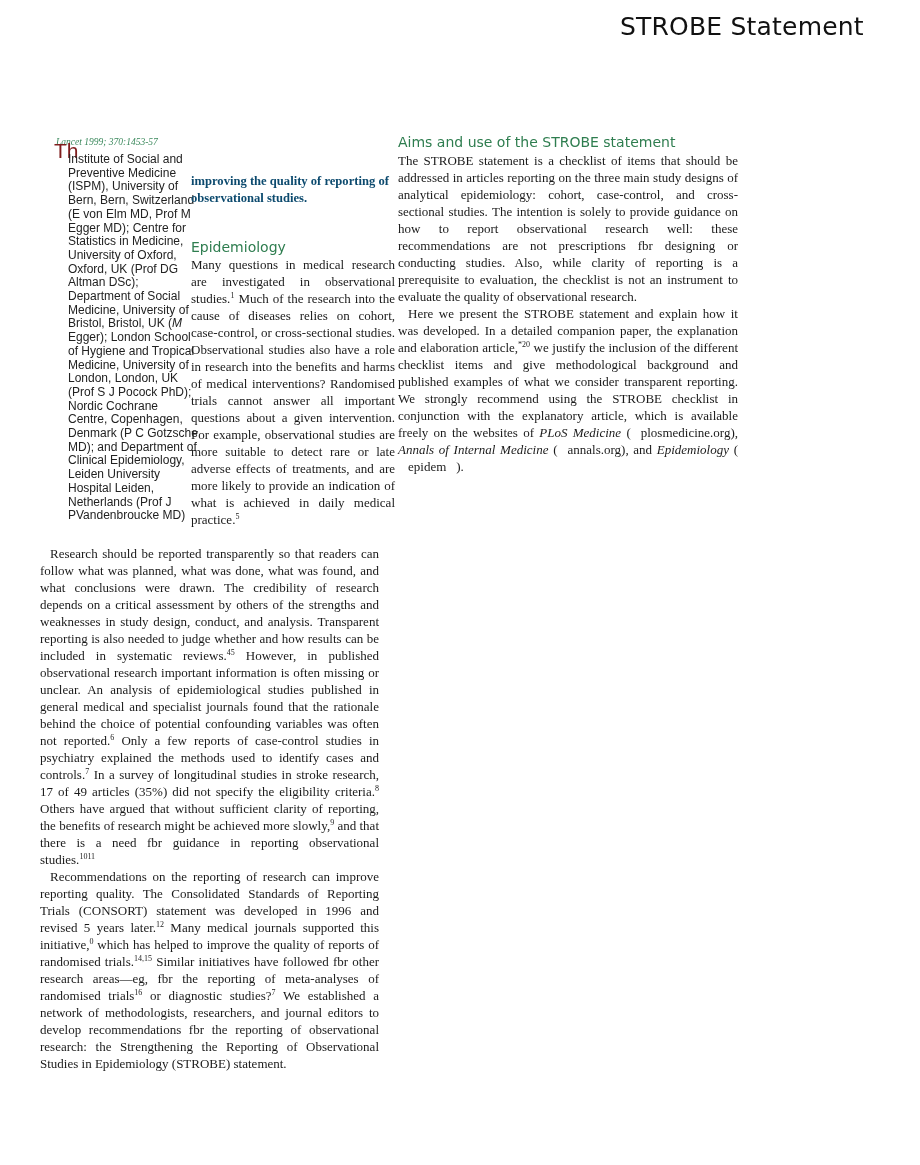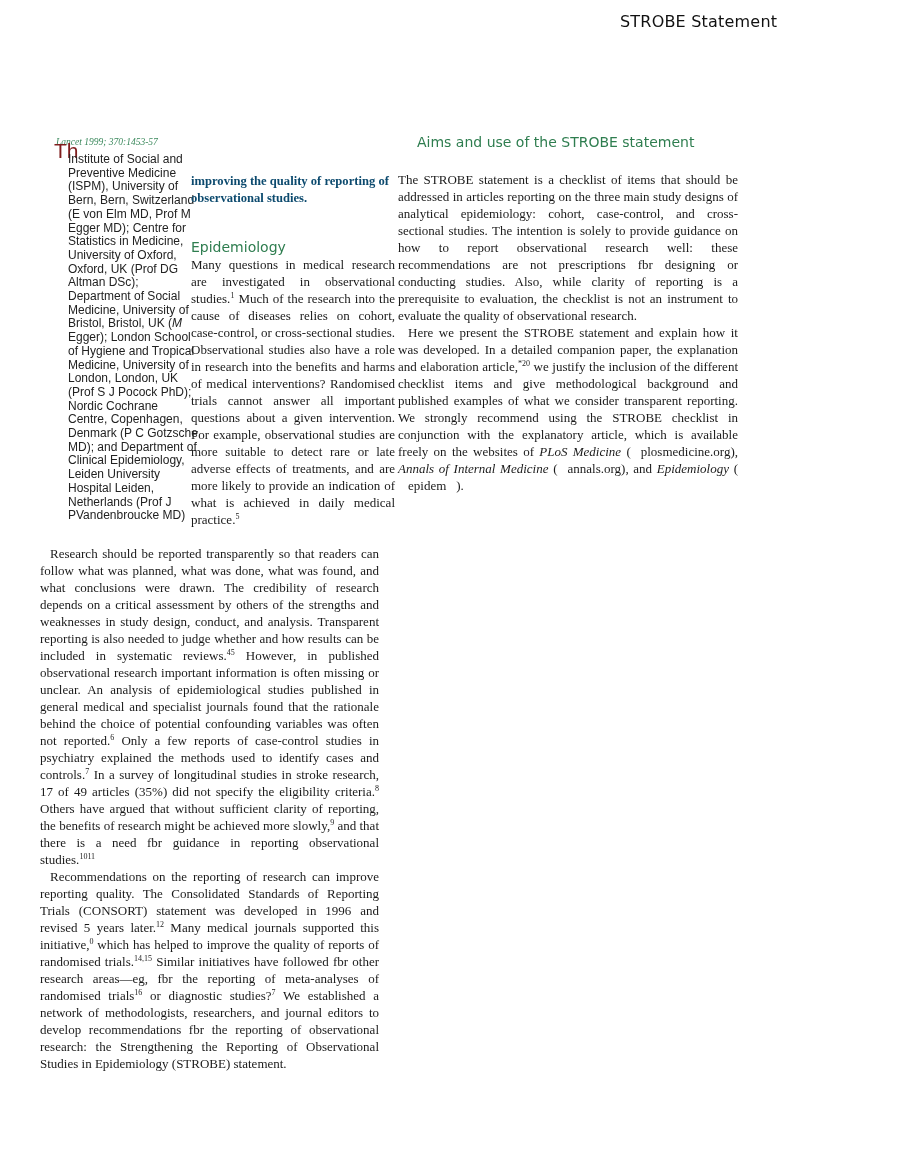--- a/index.html
+++ b/index.html
@@ -1,19 +1,19 @@
 <!DOCTYPE html>
 <html><head>
 <meta charset="utf-8">
 <style>
   html, body { margin: 0; padding: 0; background: #ffffff; }
   body { width: 920px; height: 1165px; position: relative; overflow: hidden; color: #1a1a1a; }
   .running-head {
     position: absolute; top: 12px; left: 620px;
-    font-family: "DejaVu Sans", sans-serif; font-size: 16px; color: #111;
+    font-family: "DejaVu Sans", sans-serif; font-size: 25px; color: #111;
     letter-spacing: 0.2px;
   }
   .citation {
     position: absolute; top: 137px; left: 56px;
     font-family: "Liberation Serif", serif; font-size: 9.5px; color: #3d8a5e;
   }
   .citation i { font-style: italic; }
   .dropcap {
     position: absolute; top: 140px; left: 54px;
     font-family: "Liberation Sans", sans-serif; font-size: 21px; color: #7f1d1d;
@@ -28,29 +28,29 @@
   .affil i { font-style: italic; }
   .title-bold {
     position: absolute; top: 173px; left: 191px; width: 200px;
     font-family: "Liberation Serif", serif; font-weight: bold; font-size: 12.6px; line-height: 17px; color: #0c4a6e;
   }
   .heading {
     font-family: "DejaVu Sans", sans-serif; color: #2e7d4f; font-size: 14px; margin: 0;
     font-weight: normal;
   }
   .h-intro { position: absolute; top: 239px; left: 191px; }
-  .h-aims { position: absolute; top: 134px; left: 398px; margin-left: 19px; }
+  .h-aims { position: absolute; top: 134px; left: 398px; }
   .body-text {
     font-family: "Liberation Serif", serif; font-size: 13px; line-height: 17px; color: #1a1a1a;
     text-align: justify; margin: 0;
   }
   .body-text sup { font-size: 8px; line-height: 0; vertical-align: 5px; }
   .col-mid { position: absolute; top: 256px; left: 191px; width: 204px; }
   .col-left-full { position: absolute; top: 545px; left: 40px; width: 339px; }
-  .col-right { position: absolute; top: 152px; left: 398px; width: 340px; margin-top: 19px; }
+  .col-right { position: absolute; top: 152px; left: 398px; width: 340px; }
   .indent { text-indent: 10px; }
   .gap { display: inline-block; width: 10px; }
 </style>
 </head>
 <body>
 
 <div class="running-head">STROBE Statement</div>
 
 <div class="citation"><i>Lancet</i> <i>1999; 370:1453-57</i></div>
 

